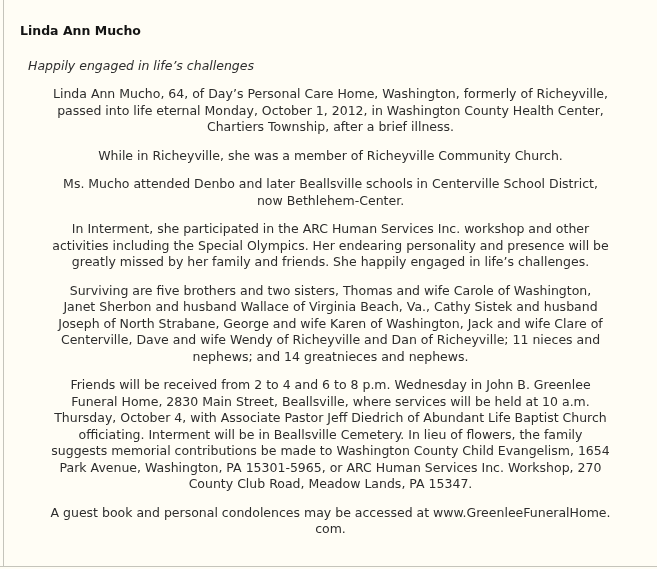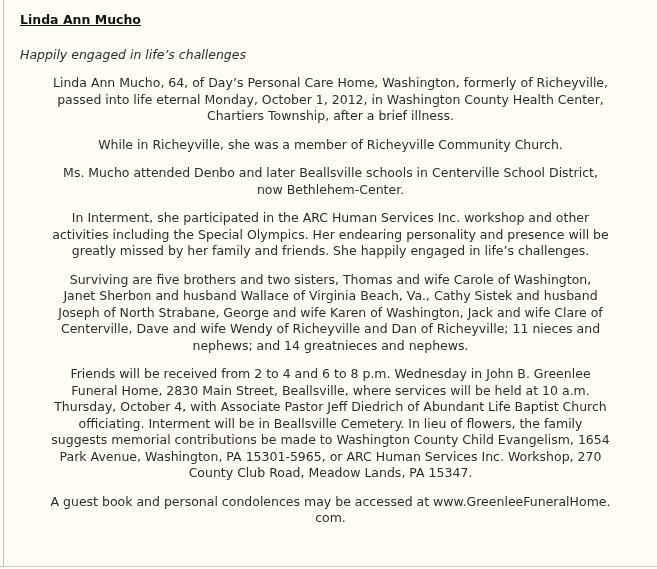--- a/index.html
+++ b/index.html
@@ -36,26 +36,25 @@
     padding: 6px 8px 0 16px;
     color: #2d2d2d;
     font-size: 12.5px;
     line-height: 16.5px;
   }
   .title {
     font-size: 12.5px;
     line-height: 16.5px;
     font-weight: bold;
     color: #141414;
-    margin: 6px 0 18px 0;
-    text-decoration: underline;
+    margin: 17px 0 18px 0;
   }
   .epitaph {
     font-style: italic;
-    margin: 0 0 12px 0;
+    margin: 0 0 12px 8px;
   }
   .para {
     margin: 0 0 12px 0;
     white-space: pre;
     text-align: center;
   }
 </style>
 </head>
 <body>
 

